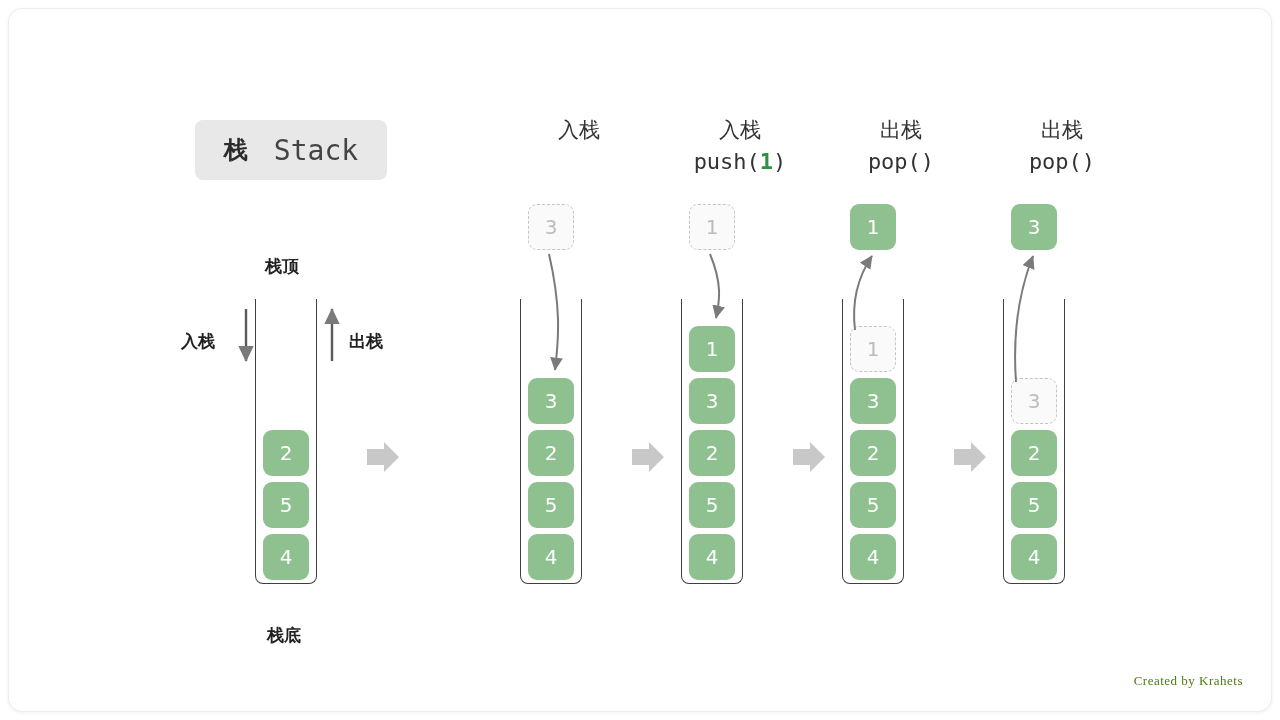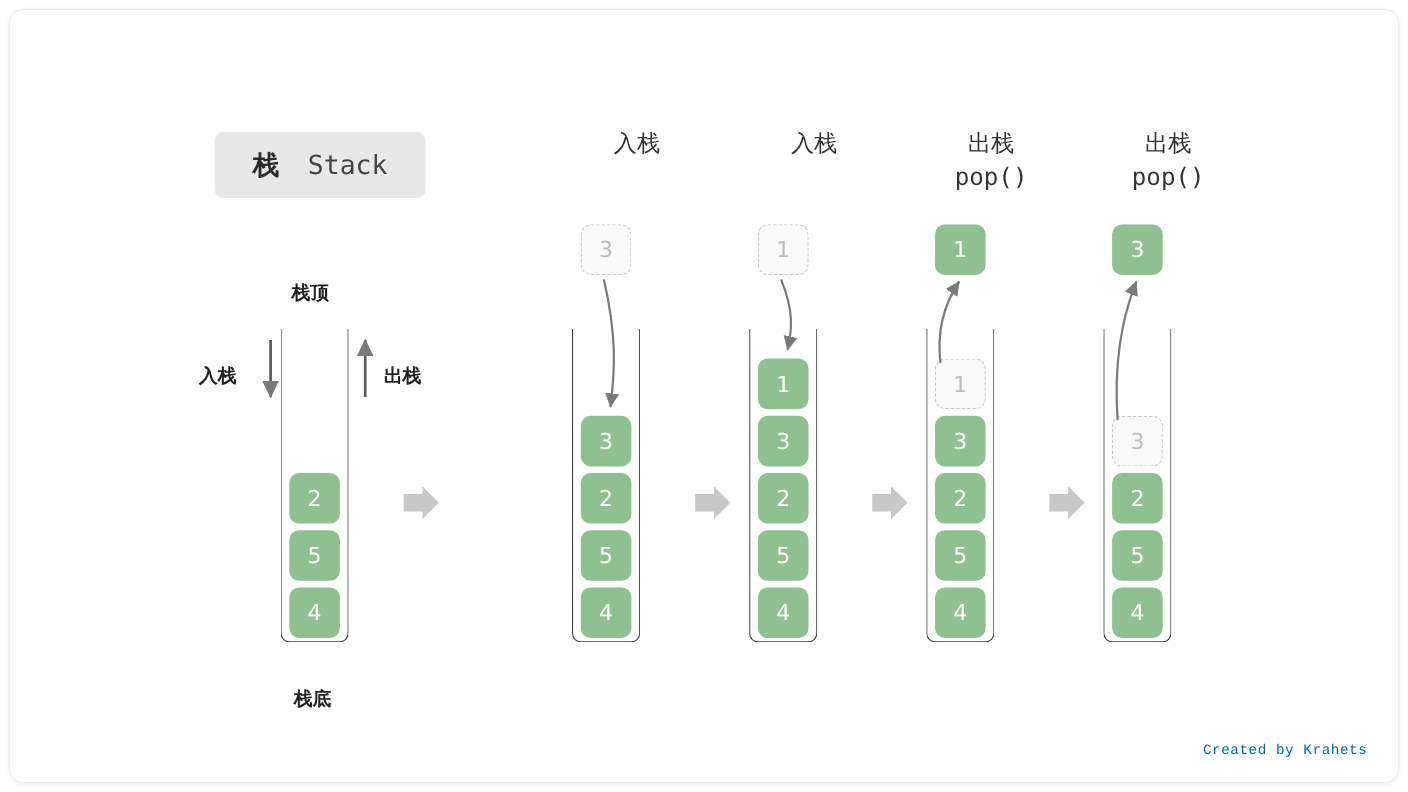--- a/index.html
+++ b/index.html
@@ -41,21 +41,21 @@
     justify-content: center;
   }
   #title-badge .t-cn {
     font-size: 24px;
     font-weight: bold;
     color: #2b2b2b;
     letter-spacing: 1px;
   }
   #title-badge .t-en {
     font-family: "DejaVu Sans Mono", "Liberation Mono", monospace;
-    font-size: 24px;
+    font-size: 28px;
     color: #444444;
     margin-left: 25px;
   }
 
   
   .cn-bold {
     position: absolute;
     font-size: 17px;
     font-weight: bold;
     color: #222222;
@@ -131,23 +131,23 @@
     width: 1264px;
     height: 704px;
     pointer-events: none;
   }
 
   
   #credit {
     position: absolute;
     right: 28px;
     bottom: 22px;
-    font-family: Liberation Mono, monospace;
+    font-family: Liberation Serif, serif;
     font-size: 13px;
-    color: #0369a1;
+    color: #4d7c0f;
     letter-spacing: 0.5px;
     white-space: nowrap;
   }
 </style>
 </head>
 <body>
 
 <div id="card">
 
   <div id="title-badge">
@@ -158,20 +158,21 @@
   <div class="cn-bold" style="left:256px; top:246px;text-align:right;">栈顶</div>
   <div class="cn-bold" style="left:258px; top:615px;">栈底</div>
   <div class="cn-bold" style="left:172px; top:321px;">入栈</div>
   <div class="cn-bold" style="left:340px; top:321px;">出栈</div>
 
   <div class="col-head" style="left:470px;">
     <div class="line1">入栈</div>
   </div>
   <div class="col-head" style="left:631px;">
     <div class="line1">入栈</div>
+    <div class="line2"><span>push(</span><span class="arg">1</span><span>)</span></div>
   </div>
   <div class="col-head" style="left:792px;">
     <div class="line1">出栈</div>
     <div class="line2"><span>pop(</span><span class="arg"></span><span>)</span></div>
   </div>
   <div class="col-head" style="left:953px;">
     <div class="line1">出栈</div>
     <div class="line2"><span>pop(</span><span class="arg"></span><span>)</span></div>
   </div>
 

